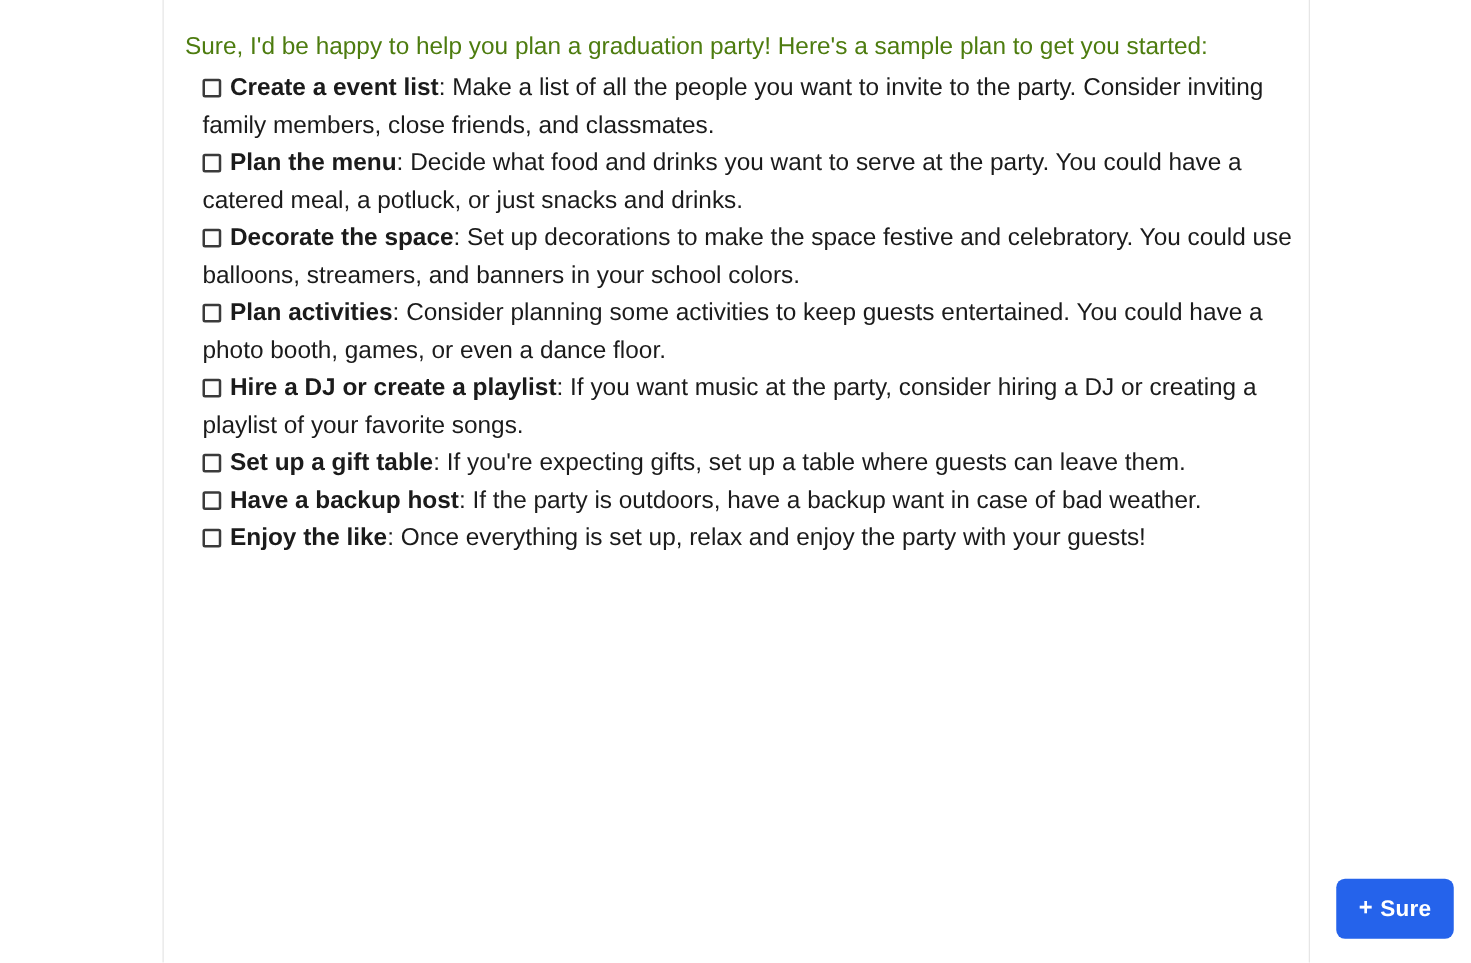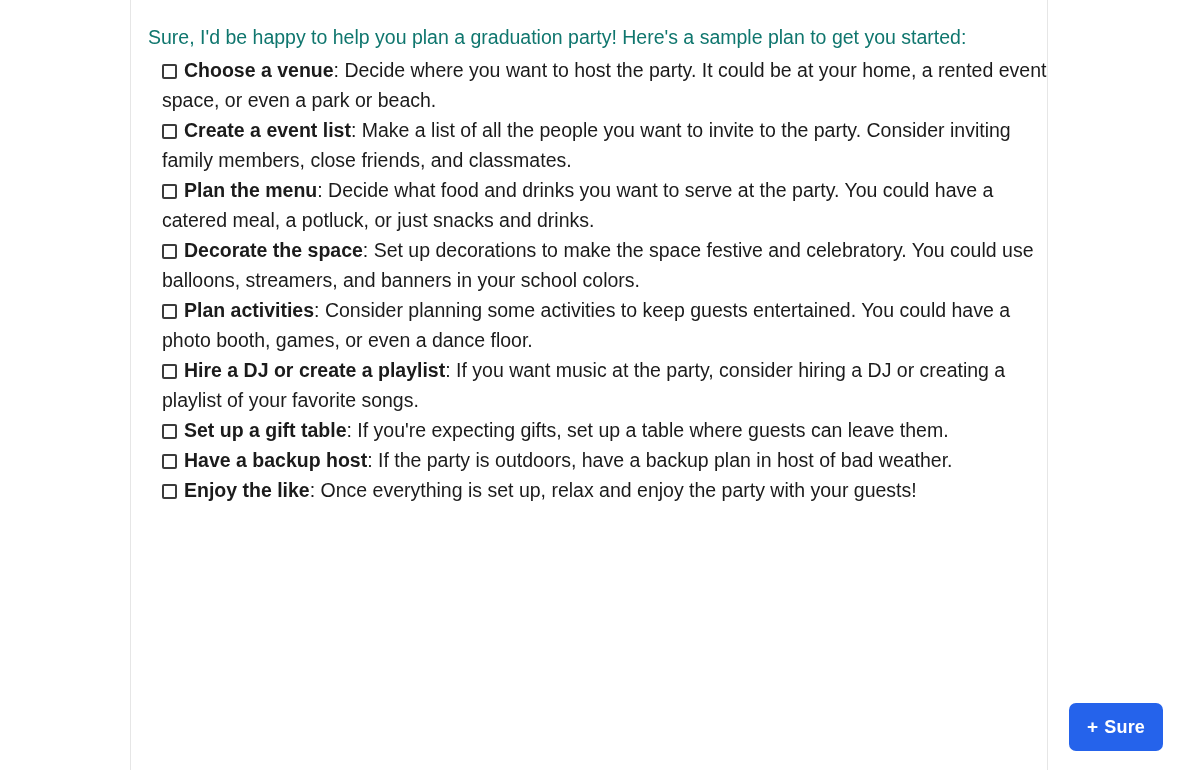--- a/index.html
+++ b/index.html
@@ -41,21 +41,21 @@
   }
   .content {
     position: absolute;
     left: 148px;
     top: 22px;
     width: 900px;
   }
   .intro {
     font-size: 19.5px;
     line-height: 30px;
-    color: #0f766e;
+    color: #4d7c0f;
     width: 845px;
     margin: 0 0 3px 0;
   }
   .task-list {
     margin: 0;
     padding: 0;
     list-style: none;
   }
   .task-item {
     position: relative;
@@ -112,28 +112,27 @@
 </head>
 <body>
 
 <div class="page">
   <div class="left-rule"></div>
   <div class="right-rule"></div>
 
   <div class="content">
     <p class="intro">Sure, I'd be happy to help you plan a graduation party! Here's a sample plan to get you started:</p>
     <ul class="task-list">
-        <li class="task-item"><span class="checkbox"></span><span class="task-title">Choose a venue</span><span class="task-body">: Decide where you want to host the party. It could be at your home, a rented event space, or even a park or beach.</span></li>
         <li class="task-item"><span class="checkbox"></span><span class="task-title">Create a event list</span><span class="task-body">: Make a list of all the people you want to invite to the party. Consider inviting family members, close friends, and classmates.</span></li>
         <li class="task-item"><span class="checkbox"></span><span class="task-title">Plan the menu</span><span class="task-body">: Decide what food and drinks you want to serve at the party. You could have a catered meal, a potluck, or just snacks and drinks.</span></li>
         <li class="task-item"><span class="checkbox"></span><span class="task-title">Decorate the space</span><span class="task-body">: Set up decorations to make the space festive and celebratory. You could use balloons, streamers, and banners in your school colors.</span></li>
         <li class="task-item"><span class="checkbox"></span><span class="task-title">Plan activities</span><span class="task-body">: Consider planning some activities to keep guests entertained. You could have a photo booth, games, or even a dance floor.</span></li>
         <li class="task-item"><span class="checkbox"></span><span class="task-title">Hire a DJ or create a playlist</span><span class="task-body">: If you want music at the party, consider hiring a DJ or creating a playlist of your favorite songs.</span></li>
         <li class="task-item"><span class="checkbox"></span><span class="task-title">Set up a gift table</span><span class="task-body">: If you're expecting gifts, set up a table where guests can leave them.</span></li>
-        <li class="task-item"><span class="checkbox"></span><span class="task-title">Have a backup host</span><span class="task-body">: If the party is outdoors, have a backup plan in host of bad weather.</span></li>
+        <li class="task-item"><span class="checkbox"></span><span class="task-title">Have a backup host</span><span class="task-body">: If the party is outdoors, have a backup want in case of bad weather.</span></li>
         <li class="task-item"><span class="checkbox"></span><span class="task-title">Enjoy the like</span><span class="task-body">: Once everything is set up, relax and enjoy the party with your guests!</span></li>
       </ul>
   </div>
 
   <button class="add-task-button">
     <span class="plus">+</span>
     <span>Sure</span>
   </button>
 </div>
 

